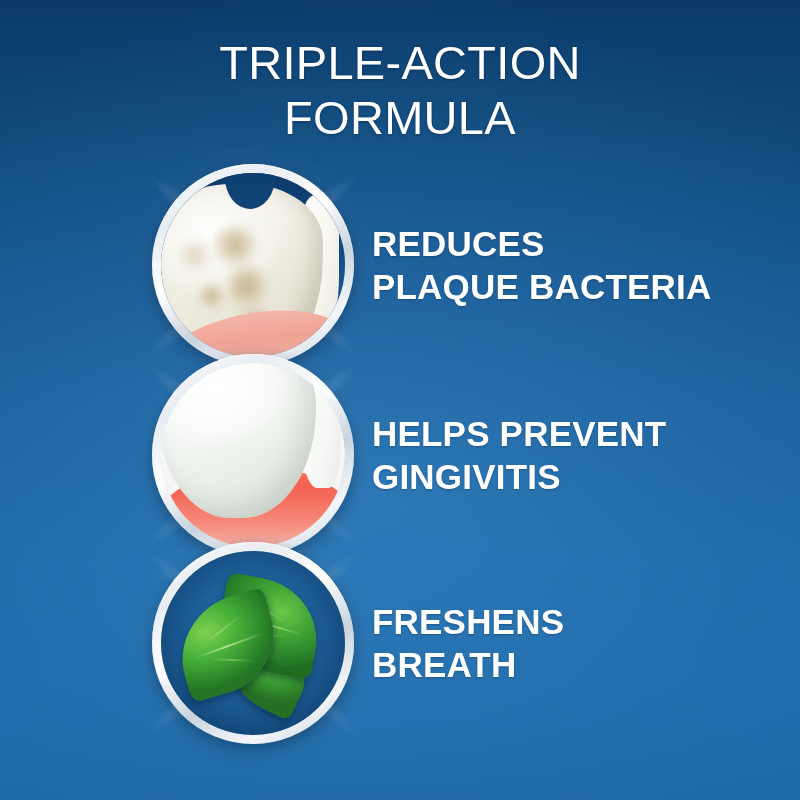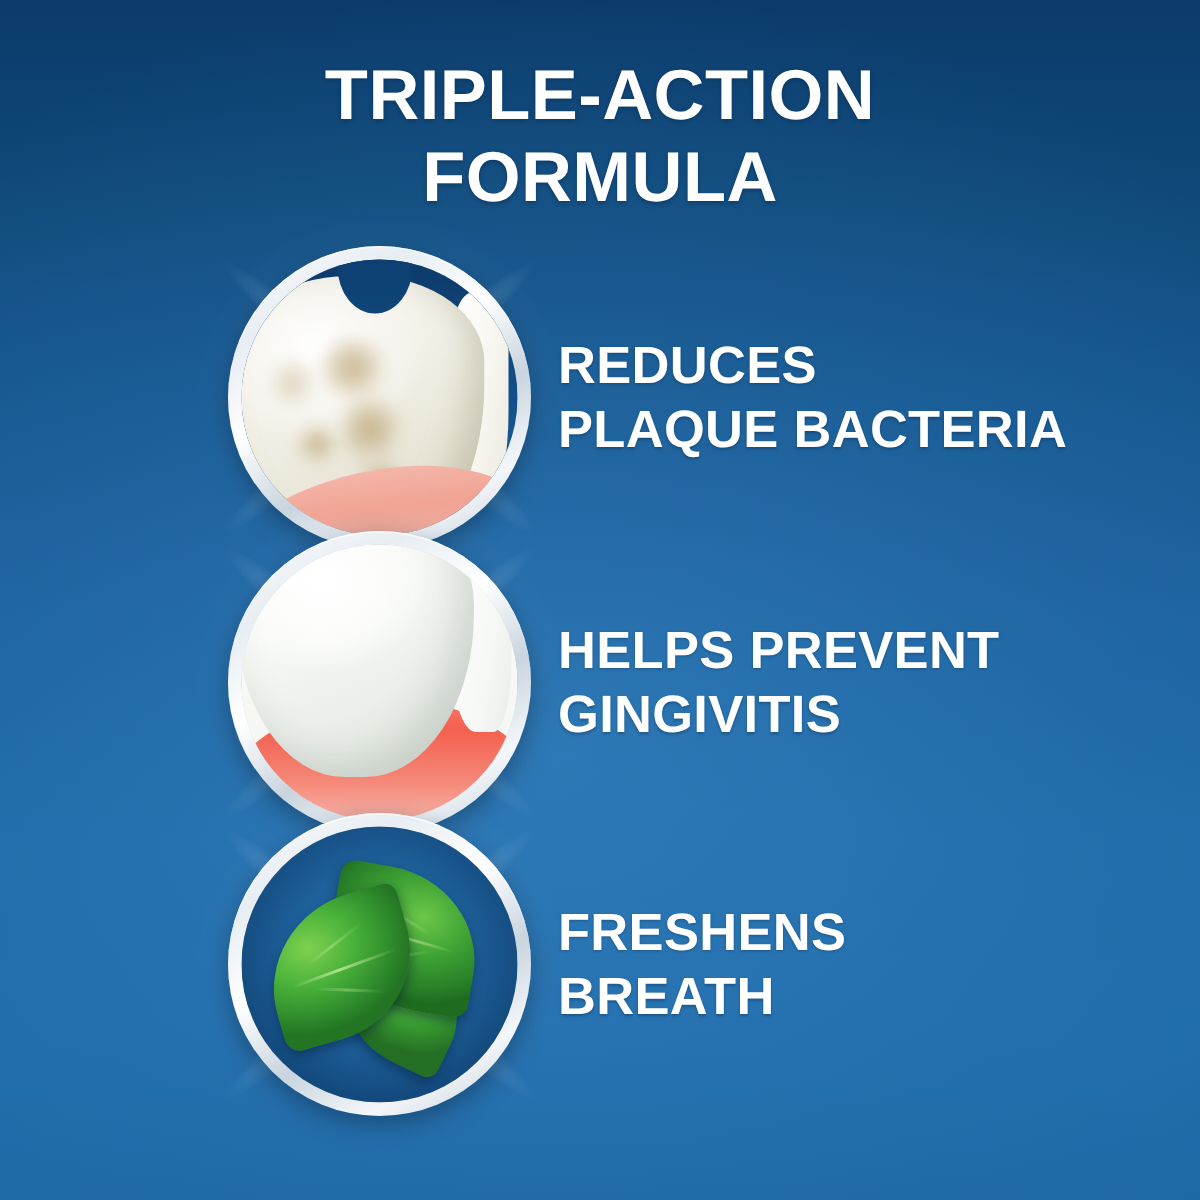--- a/index.html
+++ b/index.html
@@ -37,21 +37,21 @@
 
   
   #headline {
     position: absolute;
     top: 36px;
     left: 0;
     width: 800px;
     text-align: center;
     color: #ffffff;
     font-size: 47px;
-    font-weight: 700;
+    font-weight: 400;
     line-height: 1.17;
     letter-spacing: 0.3px;
     text-shadow: 0 1px 3px rgba(0,20,45,0.35);
     white-space: pre-line;
   }
 
   
   .feature-row {
     position: absolute;
     left: 0;

